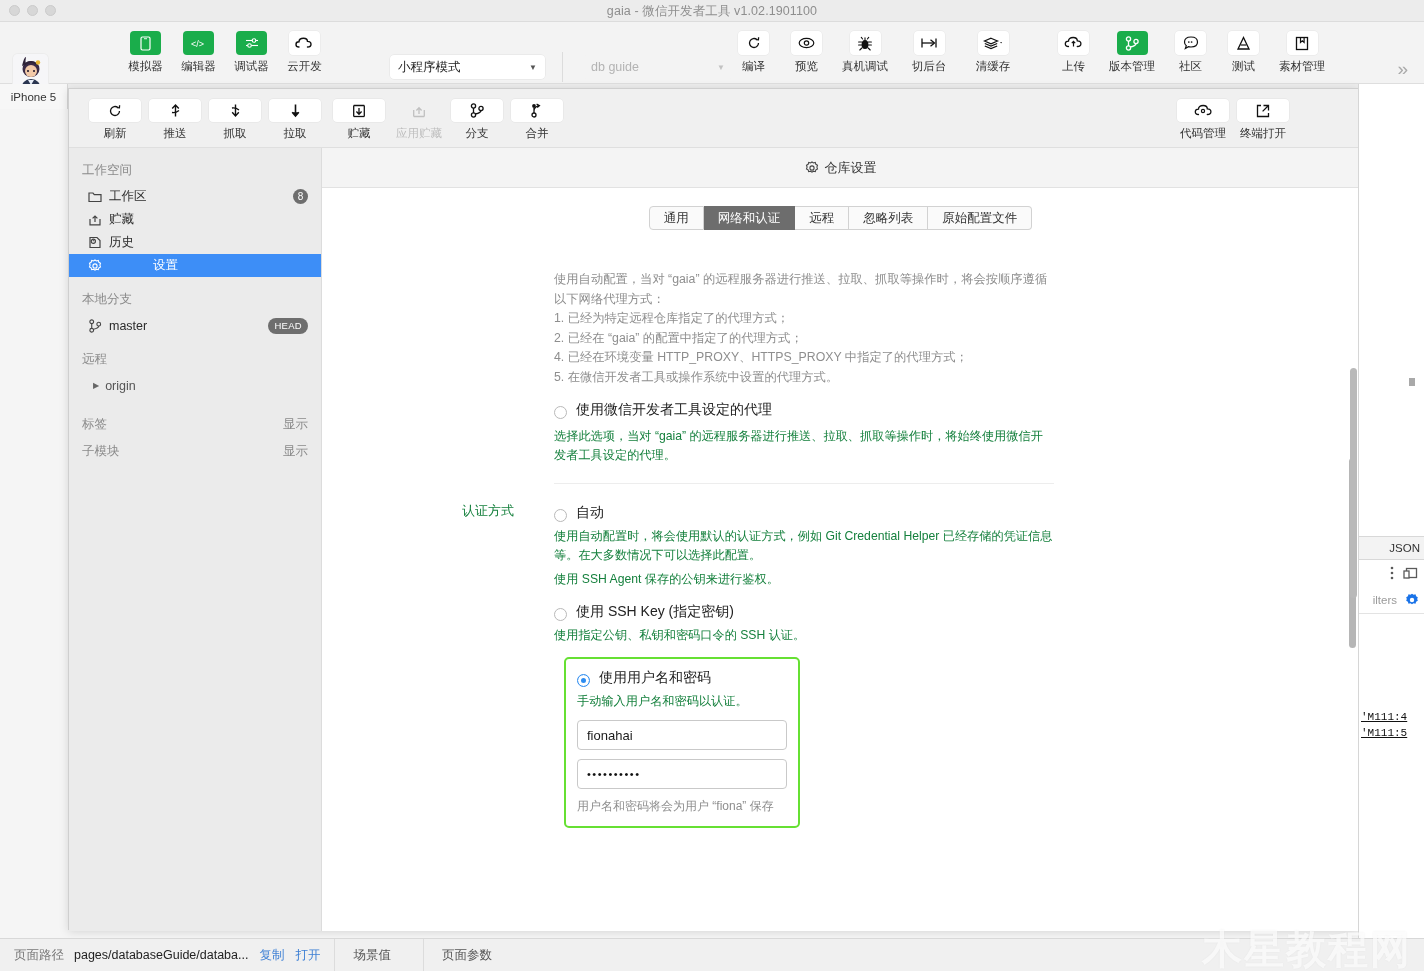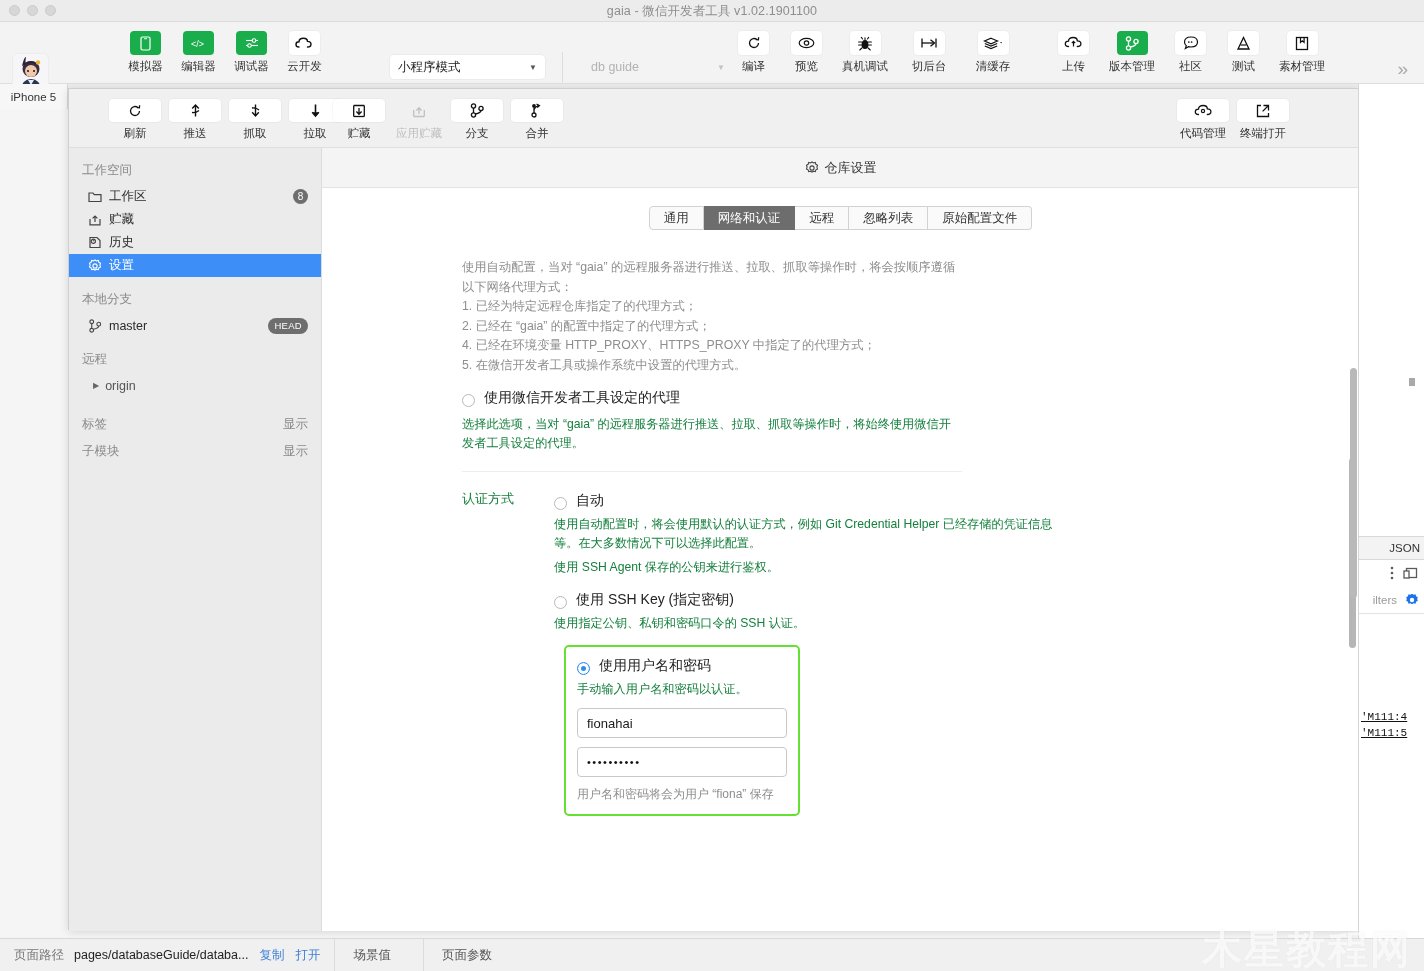--- a/index.html
+++ b/index.html
@@ -111,21 +111,21 @@
     background: #ebebeb; border-right: 1px solid #dcdcdc;
   }
   .sec-title {
     padding: 14px 0 6px 13px; font-size: 12.5px; color: #8a8a8a;
   }
   .sb-item {
     height: 23px; display: flex; align-items: center;
     padding: 0 13px 0 19px; font-size: 12.5px; color: #2b2b2b;
   }
   .sb-item .sic { width: 21px; display: flex; align-items: center; color: #444; }
-  .sb-item.active { background: #3d8ef7; color: #fff; }
+  .sb-item.active { background: #3d8ef7; color: #fff; gap: 44px; }
   .sb-item.active .sic { color: #fff; }
   .badge {
     margin-left: auto; background: #6e6e6e; color: #fff; font-size: 10px;
     min-width: 15px; height: 15px; border-radius: 8px;
     display: flex; align-items: center; justify-content: center; padding: 0 4px;
   }
   .badge.pill { border-radius: 9px; font-size: 9.5px; letter-spacing: .3px; padding: 0 6px; height: 16px;}
   .sb-row {
     height: 23px; display: flex; align-items: center;
     padding: 0 13px 0 13px; font-size: 12.5px; color: #8a8a8a;
@@ -456,21 +456,21 @@
     <div class="chev-more">»</div>
   </div>
 
   <div class="devstrip">
     <div class="devtab">iPhone 5</div>
   </div>
 
   <div class="gitpanel">
 
     <div class="gittoolbar">
-      <div class="tgroup" style="left:36px; top:10px;justify-content:space-between;">
+      <div class="tgroup" style="left:16px; top:10px;justify-content:space-between;">
         <div class="tbtn">
           <div class="ic">
             <svg width="14" height="14" viewBox="0 0 14 14">
                 <path d="M11.5 7 a4.5 4.5 0 1 1 -1.6 -3.45" fill="none" stroke="#111" stroke-width="1.3"></path>
                 <path d="M11.6 1.3 l-.2 2.6 l-2.5 -.2" fill="none" stroke="#111" stroke-width="1.3"></path>
               </svg>
           </div>
           <div class="lb">刷新</div>
         </div>
         <div class="tbtn">
@@ -659,21 +659,21 @@
       <div class="pane-body">
 
         <div class="tabs">
           <div class="tab">通用</div>
           <div class="tab sel">网络和认证</div>
           <div class="tab">远程</div>
           <div class="tab">忽略列表</div>
           <div class="tab">原始配置文件</div>
         </div>
 
-        <div class="field-row" style="margin-top:26px;flex-direction:column;">
+        <div class="field-row" style="margin-top:40px;">
           <div class="field-label"></div>
           <div class="field-body">
             <div class="desc">使用自动配置，当对 “gaia” 的远程服务器进行推送、拉取、抓取等操作时，将会按顺序遵循以下网络代理方式：</div>
             <div class="desc">1. 已经为特定远程仓库指定了的代理方式；</div>
             <div class="desc">2. 已经在 “gaia” 的配置中指定了的代理方式；</div>
             <div class="desc">4. 已经在环境变量 HTTP_PROXY、HTTPS_PROXY 中指定了的代理方式；</div>
             <div class="desc">5. 在微信开发者工具或操作系统中设置的代理方式。</div>
 
             <div class="radio-line" style="margin-top:14px;">
               <span class="radio"></span>

